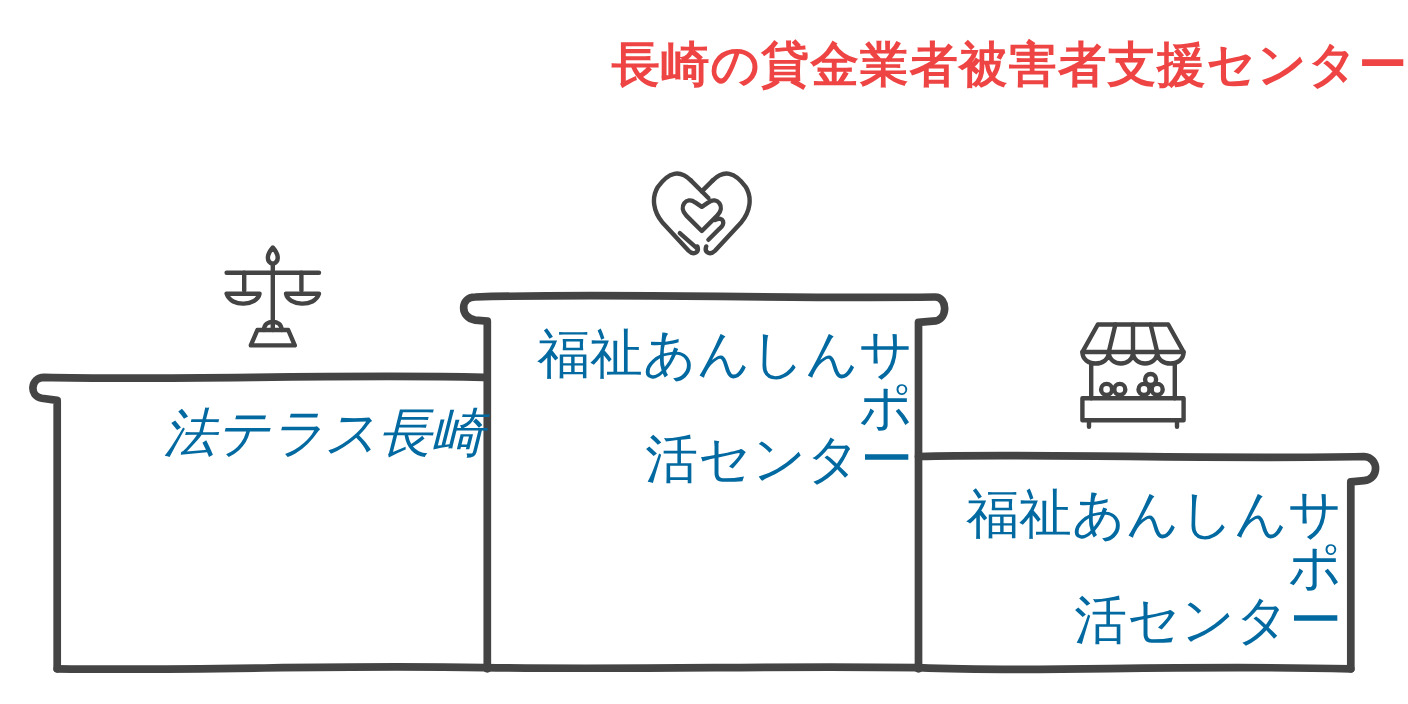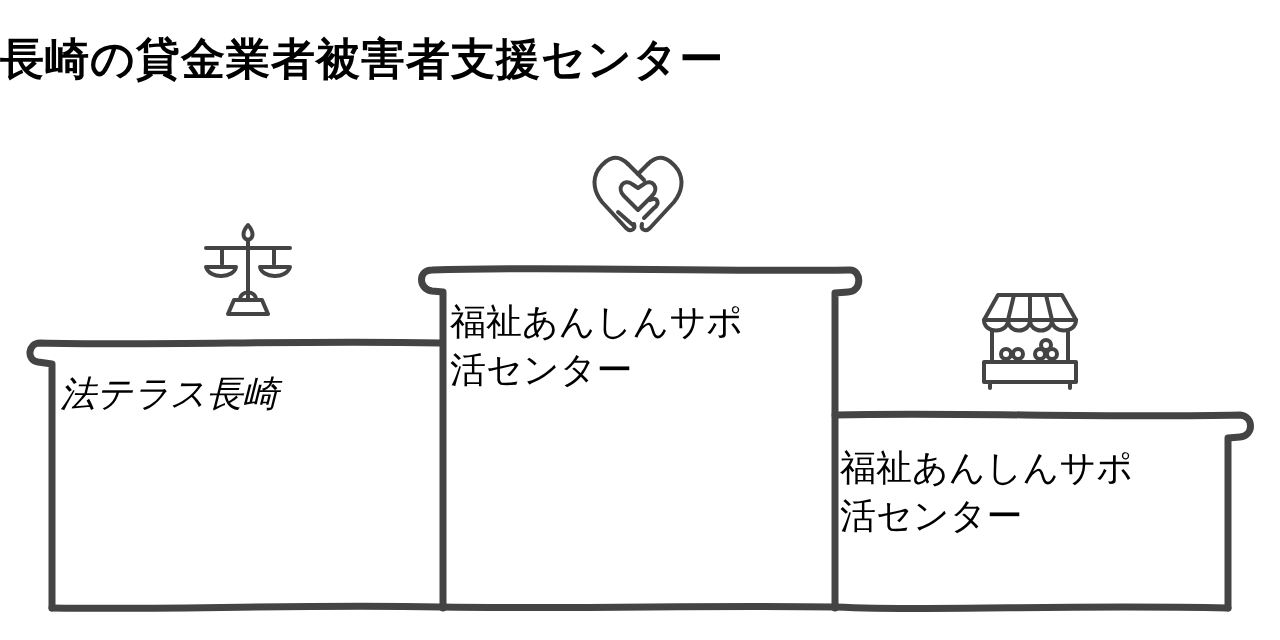--- a/index.html
+++ b/index.html
@@ -1,21 +1,21 @@
 <!DOCTYPE html>
 <html><head>
 <meta charset="utf-8">
 <style>
   html, body { margin: 0; padding: 0; background: #ffffff; }
   body { width: 1280px; height: 640px; position: relative; overflow: hidden;
          font-family: "DejaVu Sans", "Liberation Sans", sans-serif; color: #444444; }
-  .title { position: absolute; left: 0; top: 30px; width: 1280px; text-align: left;
-           font-size: 44px; font-weight: bold; letter-spacing: 1px; color: #000000; }
+  .title { position: absolute; left: 0; top: 30px; width: 1280px; text-align: right;
+           font-size: 44px; font-weight: bold; letter-spacing: 1px; color: #ef4444; }
   svg.stage { position: absolute; left: 0; top: 0; }
-  .label { position: absolute; text-align: left; font-size: 36px; line-height: 48px; color: #000000; }
+  .label { position: absolute; text-align: right; font-size: 48px; line-height: 48px; color: #0369a1; }
   .icon { position: absolute; }
 </style>
 </head>
 <body>
 
 <div class="title">長崎の貸金業者被害者支援センター</div>
 
 <svg class="stage" width="1280" height="640" viewBox="0 0 1280 640">
   <g fill="none" stroke="#444444" stroke-width="7" stroke-linecap="round" stroke-linejoin="round">
 

